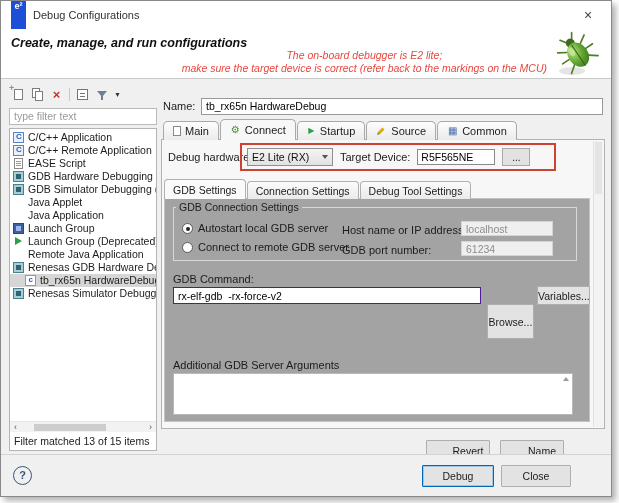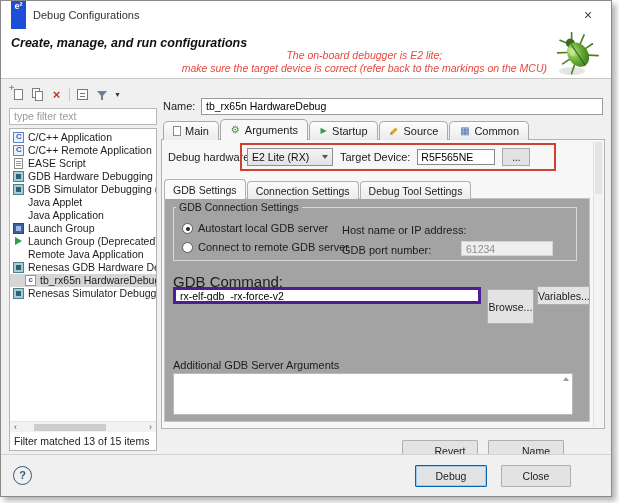--- a/index.html
+++ b/index.html
@@ -128,43 +128,43 @@
            display:inline-block; position:relative; vertical-align:-2px; margin-right:5px; }
   .radio.on::after { content:""; position:absolute; left:2.5px; top:2.5px; width:4px; height:4px;
                      border-radius:50%; background:#222; }
   .r1 { position:absolute; left:8px; top:9px; font-size:11px; color:#1c1c1c; }
   .r2 { position:absolute; left:8px; top:28px; font-size:11px; color:#1c1c1c; }
   .hostlbl { position:absolute; left:168px; top:11px; font-size:11px; color:#1c1c1c; }
   .portlbl { position:absolute; left:168px; top:31px; font-size:11px; color:#1c1c1c; }
   .dinput { position:absolute; width:92px; height:15px; background:#efefef; border:1px solid #d4d4d4;
             color:#8c8c8c; font-size:10.5px; padding:0 4px; font-family:"Liberation Sans",sans-serif; }
   .hostin { left:287px; top:8px; } .portin { left:287px; top:28px; }
-  .cmdlabel { position:absolute; left:8px; top:74px; font-size:15px; color:#1c1c1c; }
-  .cmdin { position:absolute; left:8px; top:88px; width:308px; height:17px; border:3px solid #4c1d95;
+  .cmdlabel { position:absolute; left:8px; top:74px; font-size:11px; color:#1c1c1c; }
+  .cmdin { position:absolute; left:8px; top:88px; width:308px; height:17px; border:1px solid #4c1d95;
            background:#fff; font-size:10.5px; padding:0 4px; font-family:"Liberation Sans",sans-serif; }
   .btn { background:#e3e3e3; border:1px solid #aeaeae; font-size:10.5px; color:#1c1c1c;
          font-family:"Liberation Sans",sans-serif; border-radius:1px; }
-  .browsebtn { position:absolute; left:322px; top:90px; width:47px; height:35px; }
+  .browsebtn { position:absolute; left:322px; top:105px; width:47px; height:35px; }
   .varsbtn { position:absolute; left:372px; top:87px; width:53px; height:19px; }
   .argslabel { position:absolute; left:8px; top:160px; font-size:11px; color:#1c1c1c; }
   .argsbox { position:absolute; left:8px; top:174px; width:400px; height:42px; border:1px solid #b9b9b9; background:#fff; }
   .argsbox textarea { width:100%; height:100%; border:none; resize:none; background:#fff; overflow:hidden;
                       font-size:10.5px; font-family:"Liberation Sans",sans-serif; }
   .upar { position:absolute; top:3px; right:3px; width:0; height:0; border-left:3px solid transparent;
           border-right:3px solid transparent; border-bottom:4px solid #9a9a9a; }
 
   .rarow { position:absolute; top:344px; right:41px; display:flex; gap:10px; }
-  .rarow .btn { width:76px; height:21px;padding-left:20px; }
+  .rarow .btn { width:64px; height:21px;padding-left:20px; }
 
   
   .footer { position:absolute; bottom:0; left:0; right:0; height:42px; border-top:1px solid #d2d2d2; background:#f0f0f0; }
   .helpbtn { position:absolute; left:12px; top:11px; width:19px; height:19px; border:1.5px solid #33557f;
              border-radius:50%; color:#33557f; font-size:11px; font-weight:bold; text-align:center;
              line-height:16px; background:#f0f0f0; }
-  .fbtns { position:absolute; right:40px; top:10px; display:flex; gap:14px; }
+  .fbtns { position:absolute; right:40px; top:10px; display:flex; gap:7px; }
   .fbtns .btn { height:22px; }
   .debugbtn { width:72px; border:1px solid #0067b8; box-shadow:inset 0 0 0 1px #9ec9eb; }
   .closebtn { width:70px; }
 </style>
 </head>
 <body>
 
 <div class="dialog">
 
   <div class="titlebar">
@@ -305,21 +305,21 @@
         <input type="text" value="tb_rx65n HardwareDebug" style="">
       </div>
 
       <div class="tabs">
         <div class="tab">
             <span class="ti ti-page"></span>
             <span>Main</span>
           </div>
         <div class="tab active">
             <span class="ti ti-gear">⚙</span>
-            <span>Arguments</span>
+            <span>Connect</span>
           </div>
         <div class="tab">
             <span class="ti ti-play">▶</span>
             <span>Startup</span>
           </div>
         <div class="tab">
             <span class="ti"><svg width="11" height="11" viewBox="0 0 11 11">
                 <rect x="1.5" y="4.5" width="7" height="3" fill="#e0a80f" transform="rotate(-45 5 6)"></rect>
                 <polygon points="1,10 2,7.4 3.6,9" fill="#6b6b6b"></polygon>
               </svg></span>
@@ -358,20 +358,21 @@
               <span>Debug Tool Settings</span>
             </div>
         </div>
 
         <div class="ibox">
           <fieldset class="grp">
             <legend>GDB Connection Settings</legend>
             <span class="r1"><span class="radio on"></span><span>Autostart local GDB server</span></span>
             <span class="r2"><span class="radio"></span><span>Connect to remote GDB server</span></span>
             <span class="hostlbl">Host name or IP address:</span>
+            <input type="text" class="dinput hostin" disabled="" value="localhost" style="">
             <span class="portlbl">GDB port number:</span>
             <input type="text" class="dinput portin" disabled="" value="61234" style="">
           </fieldset>
 
           <span class="cmdlabel">GDB Command:</span>
           <input type="text" class="cmdin" value="rx-elf-gdb  -rx-force-v2" style="">
           <button class="btn browsebtn">Browse...</button>
           <button class="btn varsbtn">Variables...</button>
 
           <span class="argslabel">Additional GDB Server Arguments</span>

